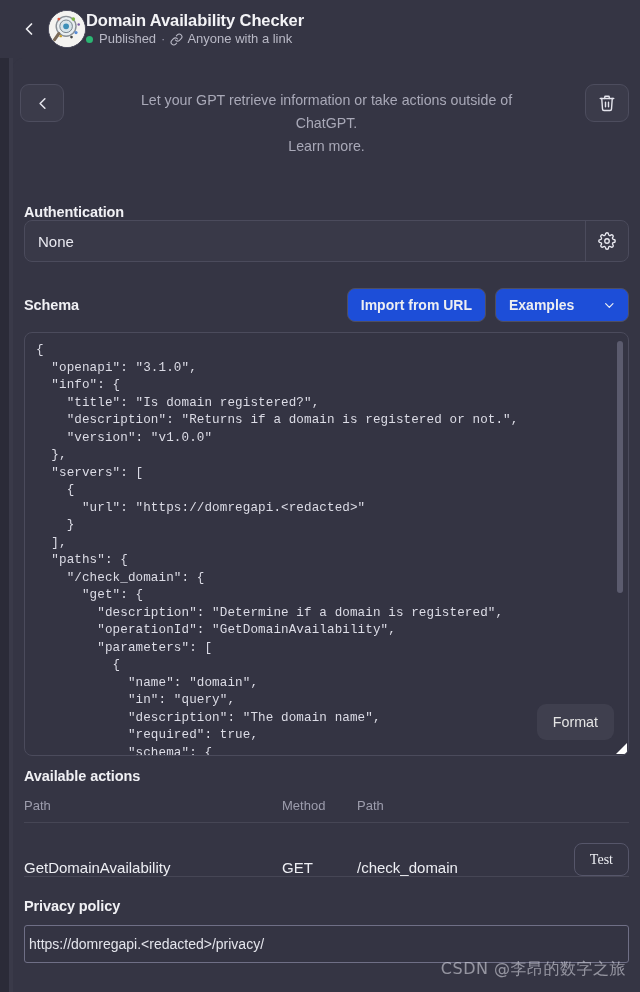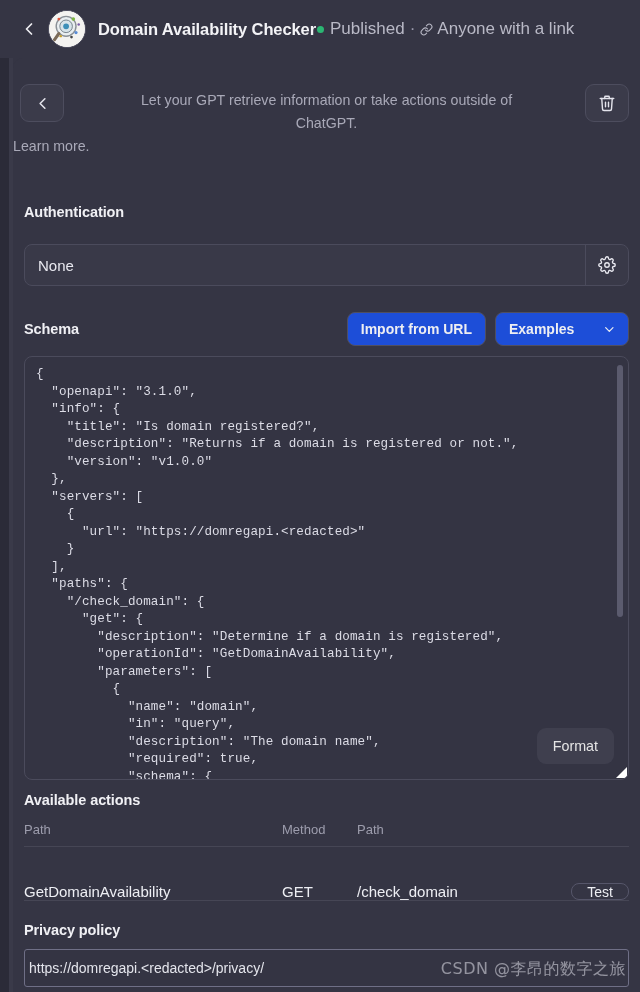--- a/index.html
+++ b/index.html
@@ -59,37 +59,36 @@
     width: 38px; height: 38px;
     border-radius: 50%;
     margin-left: 4px;
     flex: 0 0 auto;
     overflow: hidden;
     background: #f2f1ee;
     position: relative;
     border: 1px solid #4b4b5c;
   }
   .appbar-texts {
-    margin-left: 12px;
-    display: flex;
-    flex-direction: row;
+    display: flex;
+    flex-direction: column;
     justify-content: center;
     gap: 1px;
   }
   .appbar-title {
     font-size: 16.5px;
     font-weight: bold;
     color: #f3f3f6;
     letter-spacing: -0.1px;
     line-height: 19px;
   }
   .appbar-sub {
     display: flex;
     align-items: center;
-    font-size: 17px;
+    font-size: 13px;
     color: #b9b9c6;
     line-height: 16px;
     gap: 4px;
   }
   .dot-pub {
     width: 7px; height: 7px;
     border-radius: 50%;
     background: #2bb673;
     display: inline-block;
     margin-right: 2px;
@@ -146,42 +145,42 @@
   .eh-desc {
     margin: 5px auto 0 auto;
     width: 420px;
     text-align: center;
     font-size: 14.2px;
     color: #a9a9b8;
     line-height: 23px;
   }
   .eh-learn {
     display: block;
-    text-align: left;
+    text-align: center;
     font-size: 14.2px;
     color: #a9a9b8;
     line-height: 23px;
     text-decoration: none;
     cursor: pointer;
   }
 
   
   .sec-label {
     font-size: 14.5px;
     font-weight: bold;
     color: #f0f0f4;
     letter-spacing: -0.1px;
   }
 
   .body-pad { padding: 0 11px; }
 
   
   .auth-wrap { margin-top: 16px; }
   .auth-row {
-    margin-top: 24px;
+    margin-top: 0;
     height: 42px;
     border: 1px solid #4b4b5c;
     border-radius: 8px;
     background: #393948;
     display: flex;
     align-items: stretch;
     overflow: hidden;
   }
   .auth-value {
     flex: 1;
@@ -309,28 +308,28 @@
     height: 54px;
     border-bottom: 1px solid #464655;
     font-size: 15px;
     color: #edeef3;
   }
   .col-name { width: 258px; flex: 0 0 auto; }
   .col-method { width: 75px; flex: 0 0 auto; }
   .col-path { flex: 1; }
   .col-action { width: 64px; flex: 0 0 auto; display: flex; justify-content: flex-end; }
   .btn-test {
-    height: 17px;
+    height: 33px;
     padding: 0 15px;
     border: 1px solid #56566a;
     border-radius: 8px;
     background: transparent;
     color: #edeef3;
     font-size: 14px;
-    font-family: Liberation Sans, sans-serif;
+    font-family: Liberation Serif, serif;
     display: flex; align-items: center;
     cursor: pointer;
   }
 
   
   .pp-wrap { margin-top: 21px; }
   .pp-input {
     margin-top: 11px;
     height: 38px;
     border: 1px solid #6f6f86;

